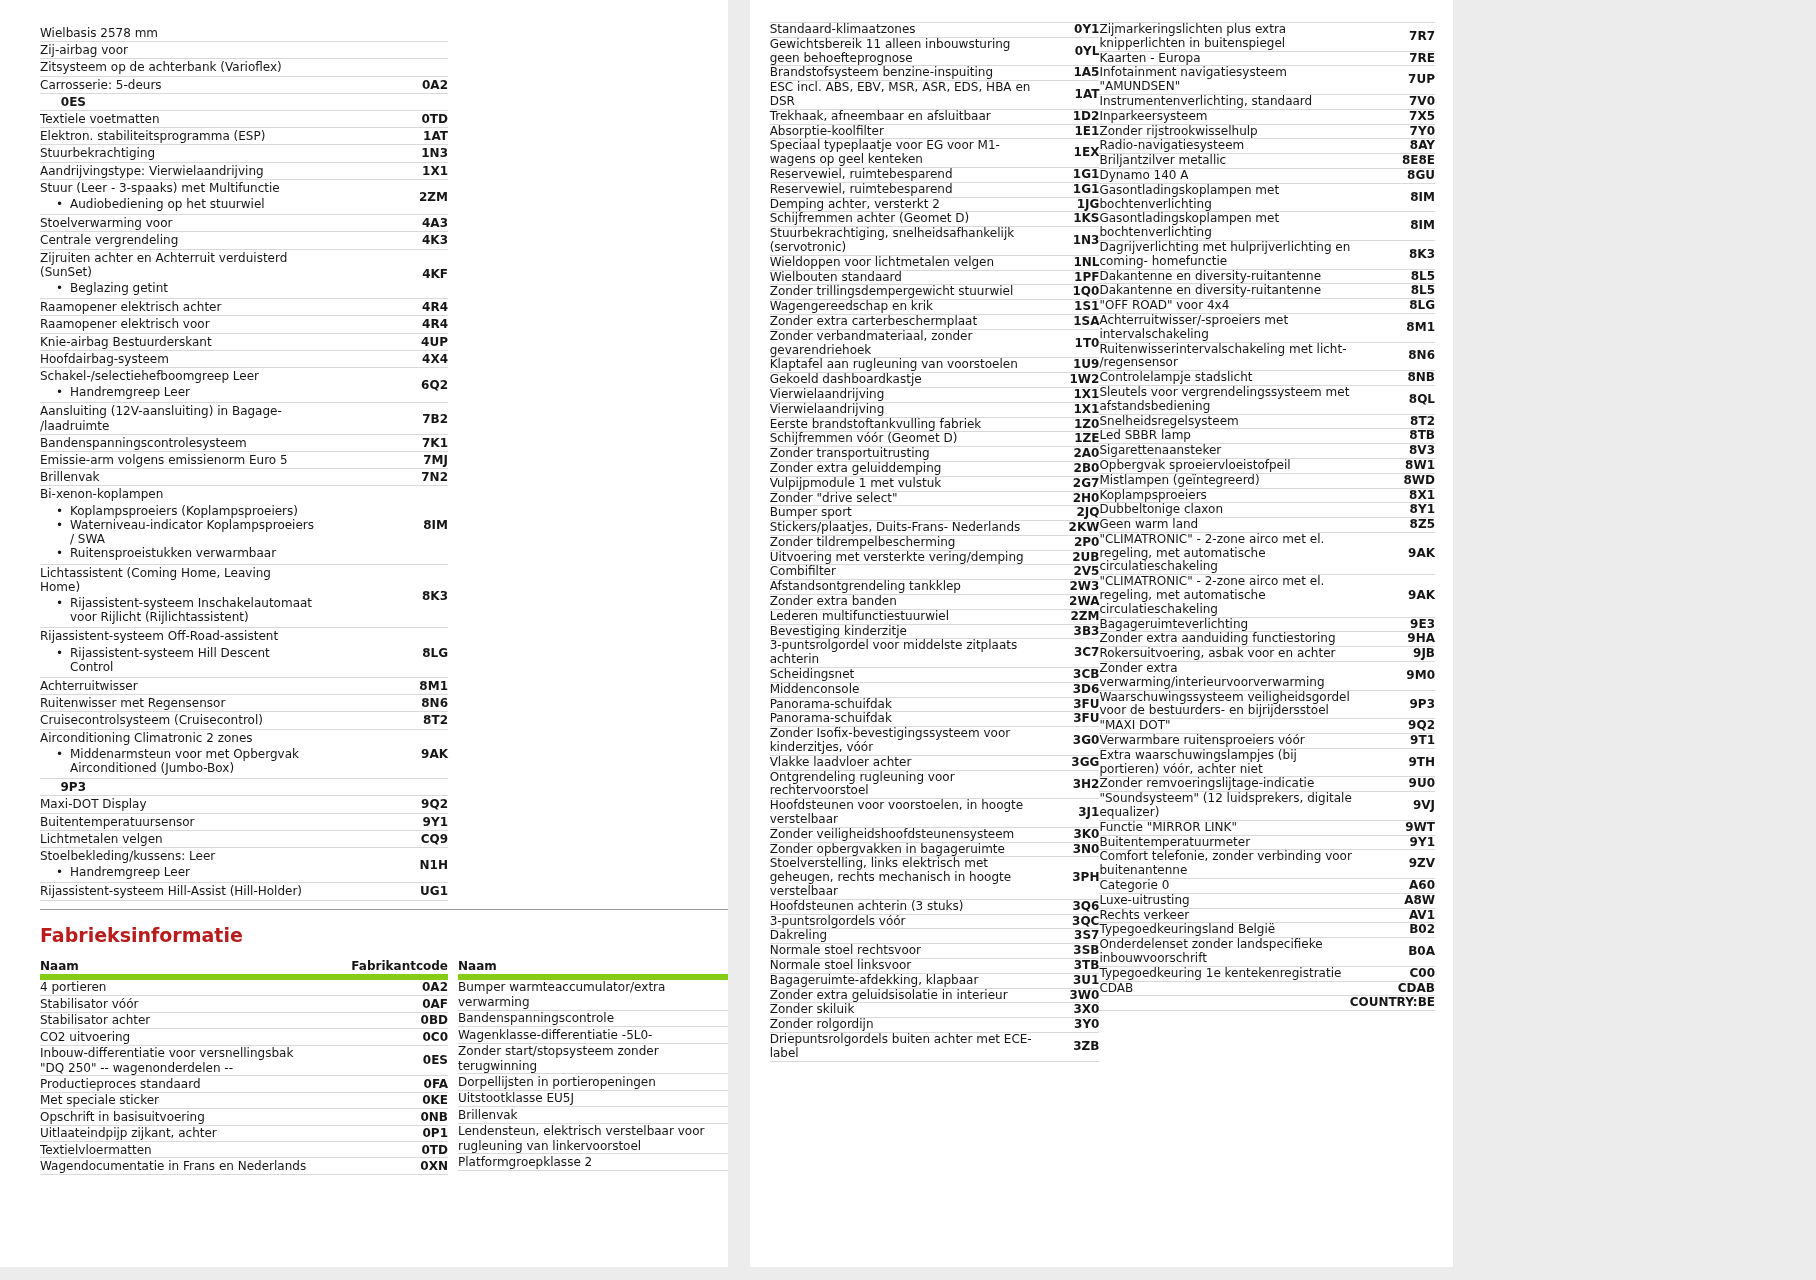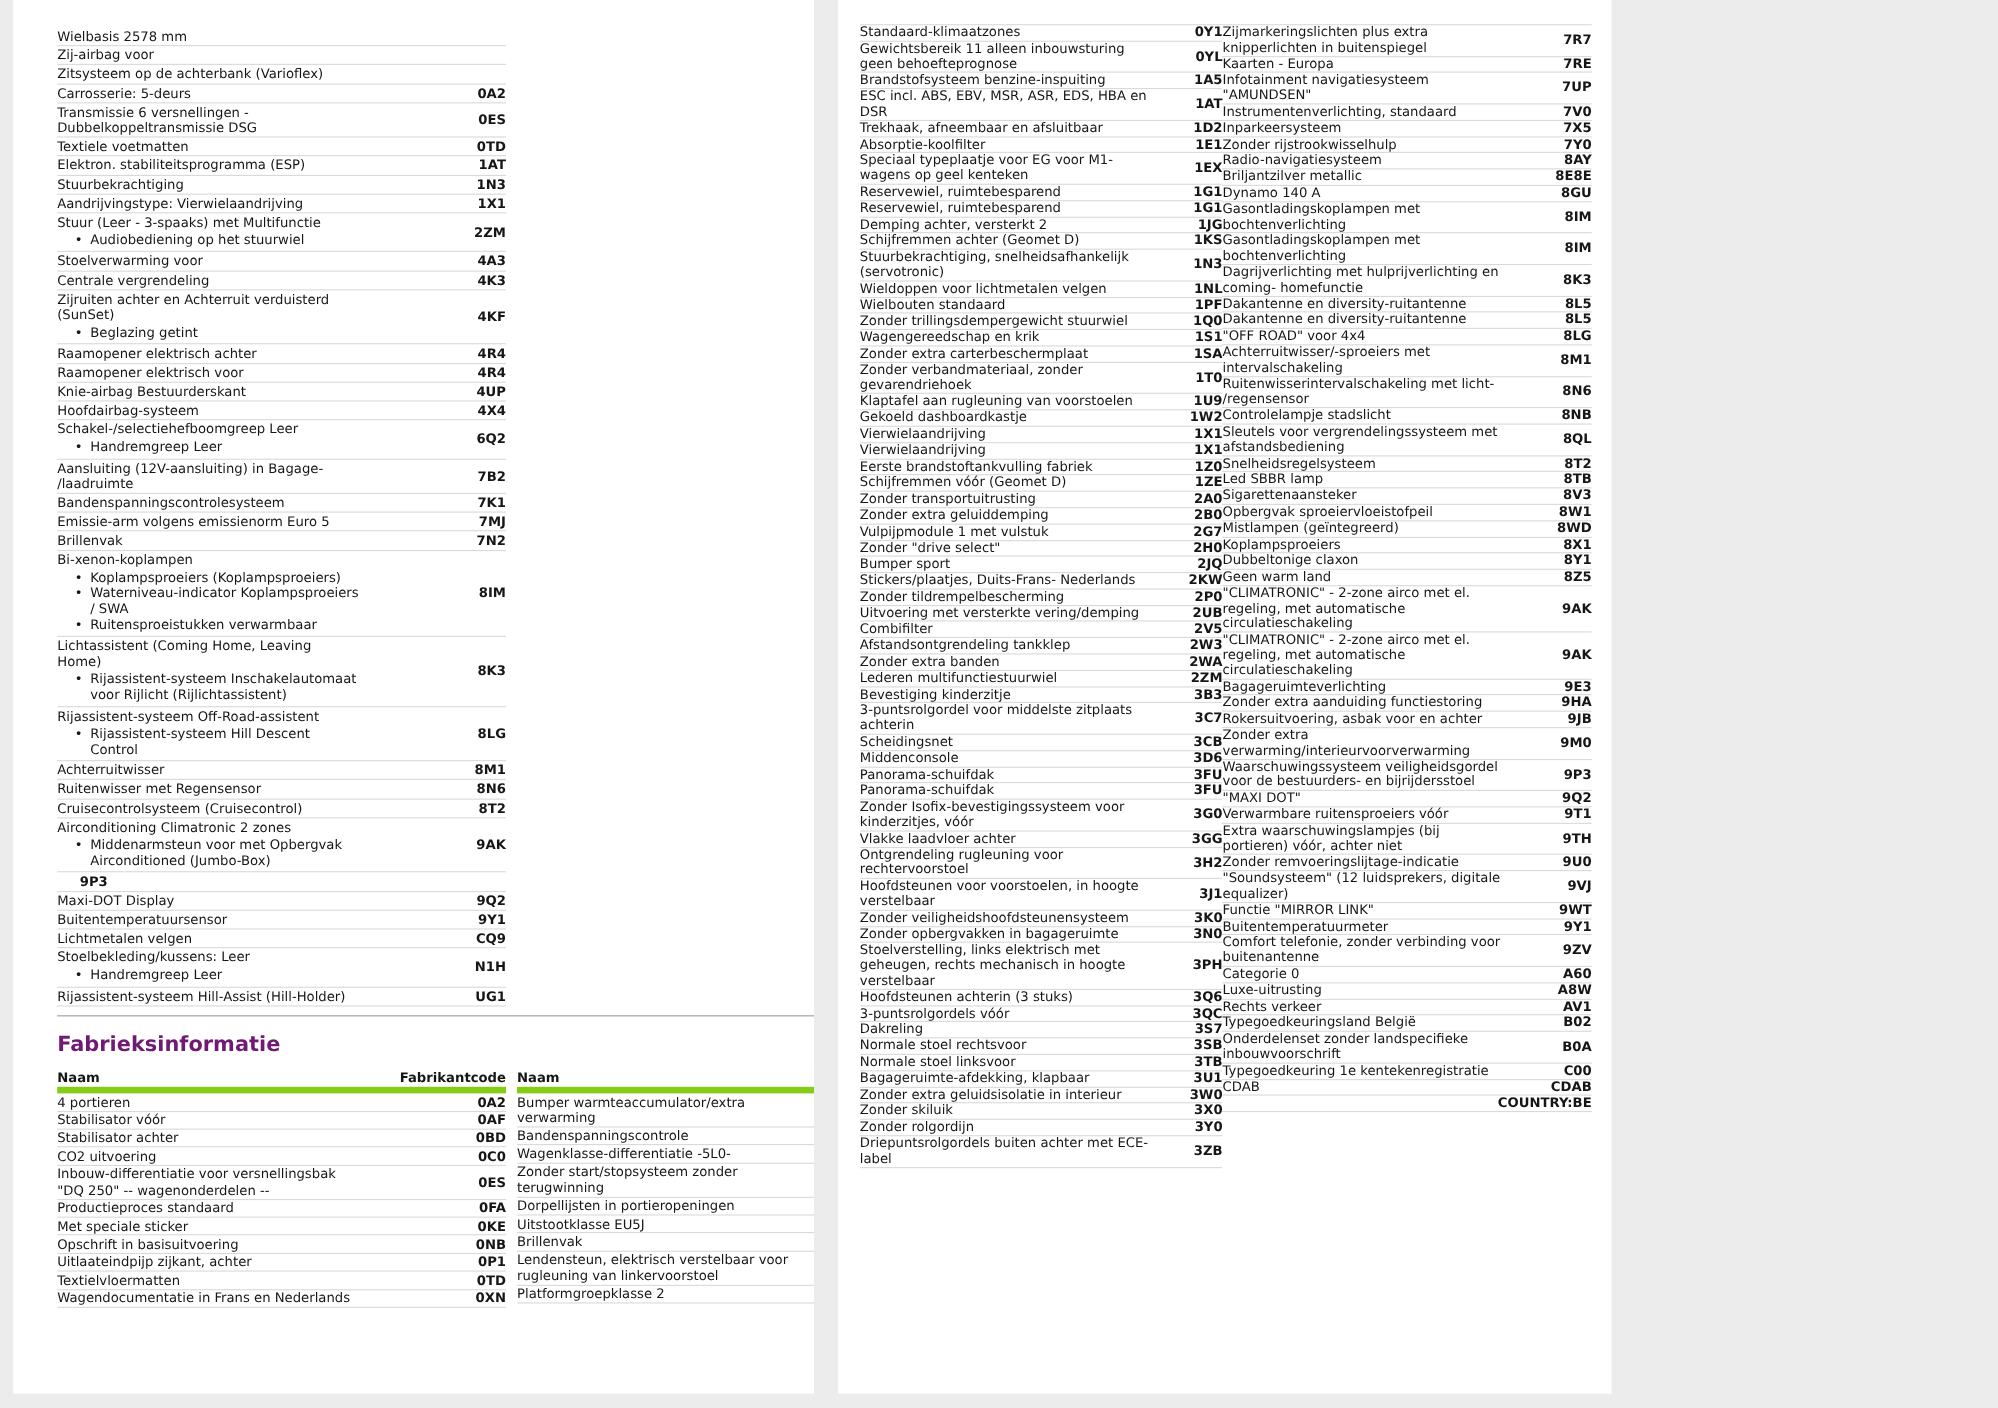--- a/index.html
+++ b/index.html
@@ -2,42 +2,42 @@
 <html><head>
 <meta charset="utf-8">
 <style>
   html,body{margin:0;padding:0;}
   body{
     width:1816px;height:1280px;background:#ececec;
     font-family:"DejaVu Sans","Liberation Sans",sans-serif;
     font-size:12px;line-height:13.9px;color:#161616;
     -webkit-font-smoothing:antialiased;
   }
-  .spread{display:flex;width:1453px;padding-left:12px;}
+  .spread{display:flex;width:1453px;}
   .page{background:#ffffff;height:1267px;box-sizing:border-box;overflow:hidden;}
   .page-left{width:910px;padding:25px 0 0 40px;}
   .gutter{width:27px;height:1267px;background:#ececec;}
   .page-right{width:879px;padding:22px 18px 0 20px;display:flex;}
 
   .list{box-sizing:border-box;}
   .row{display:flex;align-items:center;border-bottom:1px solid #d9d9d9;}
   .cell-label{flex:1;padding-right:6px;}
   .cell-label .main{display:block;white-space:pre-line;}
   .cell-code{font-weight:bold;text-align:right;min-width:46px;white-space:pre;}
 
   
   .spec-list{width:408px;line-height:14.2px;}
   .spec-list .row{padding:1px 0;}
   .bullets{margin:2px 0;}
   .bullet{position:relative;padding-left:30px;white-space:pre-line;}
   .bullet::before{content:"\2022";position:absolute;left:16px;top:0;}
 
   
   .factory{margin-top:8px;width:820px;border-top:1px solid #9a9a9a;}
-  .factory-heading{font-size:19px;line-height:22px;font-weight:bold;margin:14px 0 12px 0;color:#701a75;}
+  .factory-heading{font-size:19px;line-height:22px;font-weight:bold;margin:14px 0 12px 0;color:#b91c1c;}
   .fab-tables{display:flex;gap:10px;}
   .fab-table{line-height:14.4px;}
   .fab-table .row{padding:0.5px 0;}
   .fab-table-left{width:408px;}
   .fab-table-right{width:402px;}
   .head-row{display:flex;font-weight:bold;border-bottom:6px solid #84cc16;padding:1px 0;}
   .head-row .cell-label{flex:1;}
 
   
   .rp-list{line-height:13.8px;border-top:1px solid #d9d9d9;}
@@ -80,25 +80,20 @@
 
         <div class="row">
           <div class="cell-label">
             <span class="main">Carrosserie: 5-deurs</span>
 
           </div>
           <div class="cell-code">0A2</div>
         </div>
 
         <div class="row">
-          <div class="cell-label">
-            <span class="main">Transmissie 6 versnellingen -
-Dubbelkoppeltransmissie DSG</span>
-
-          </div>
           <div class="cell-code">0ES</div>
         </div>
 
         <div class="row">
           <div class="cell-label">
             <span class="main">Textiele voetmatten</span>
 
           </div>
           <div class="cell-code">0TD</div>
         </div>

